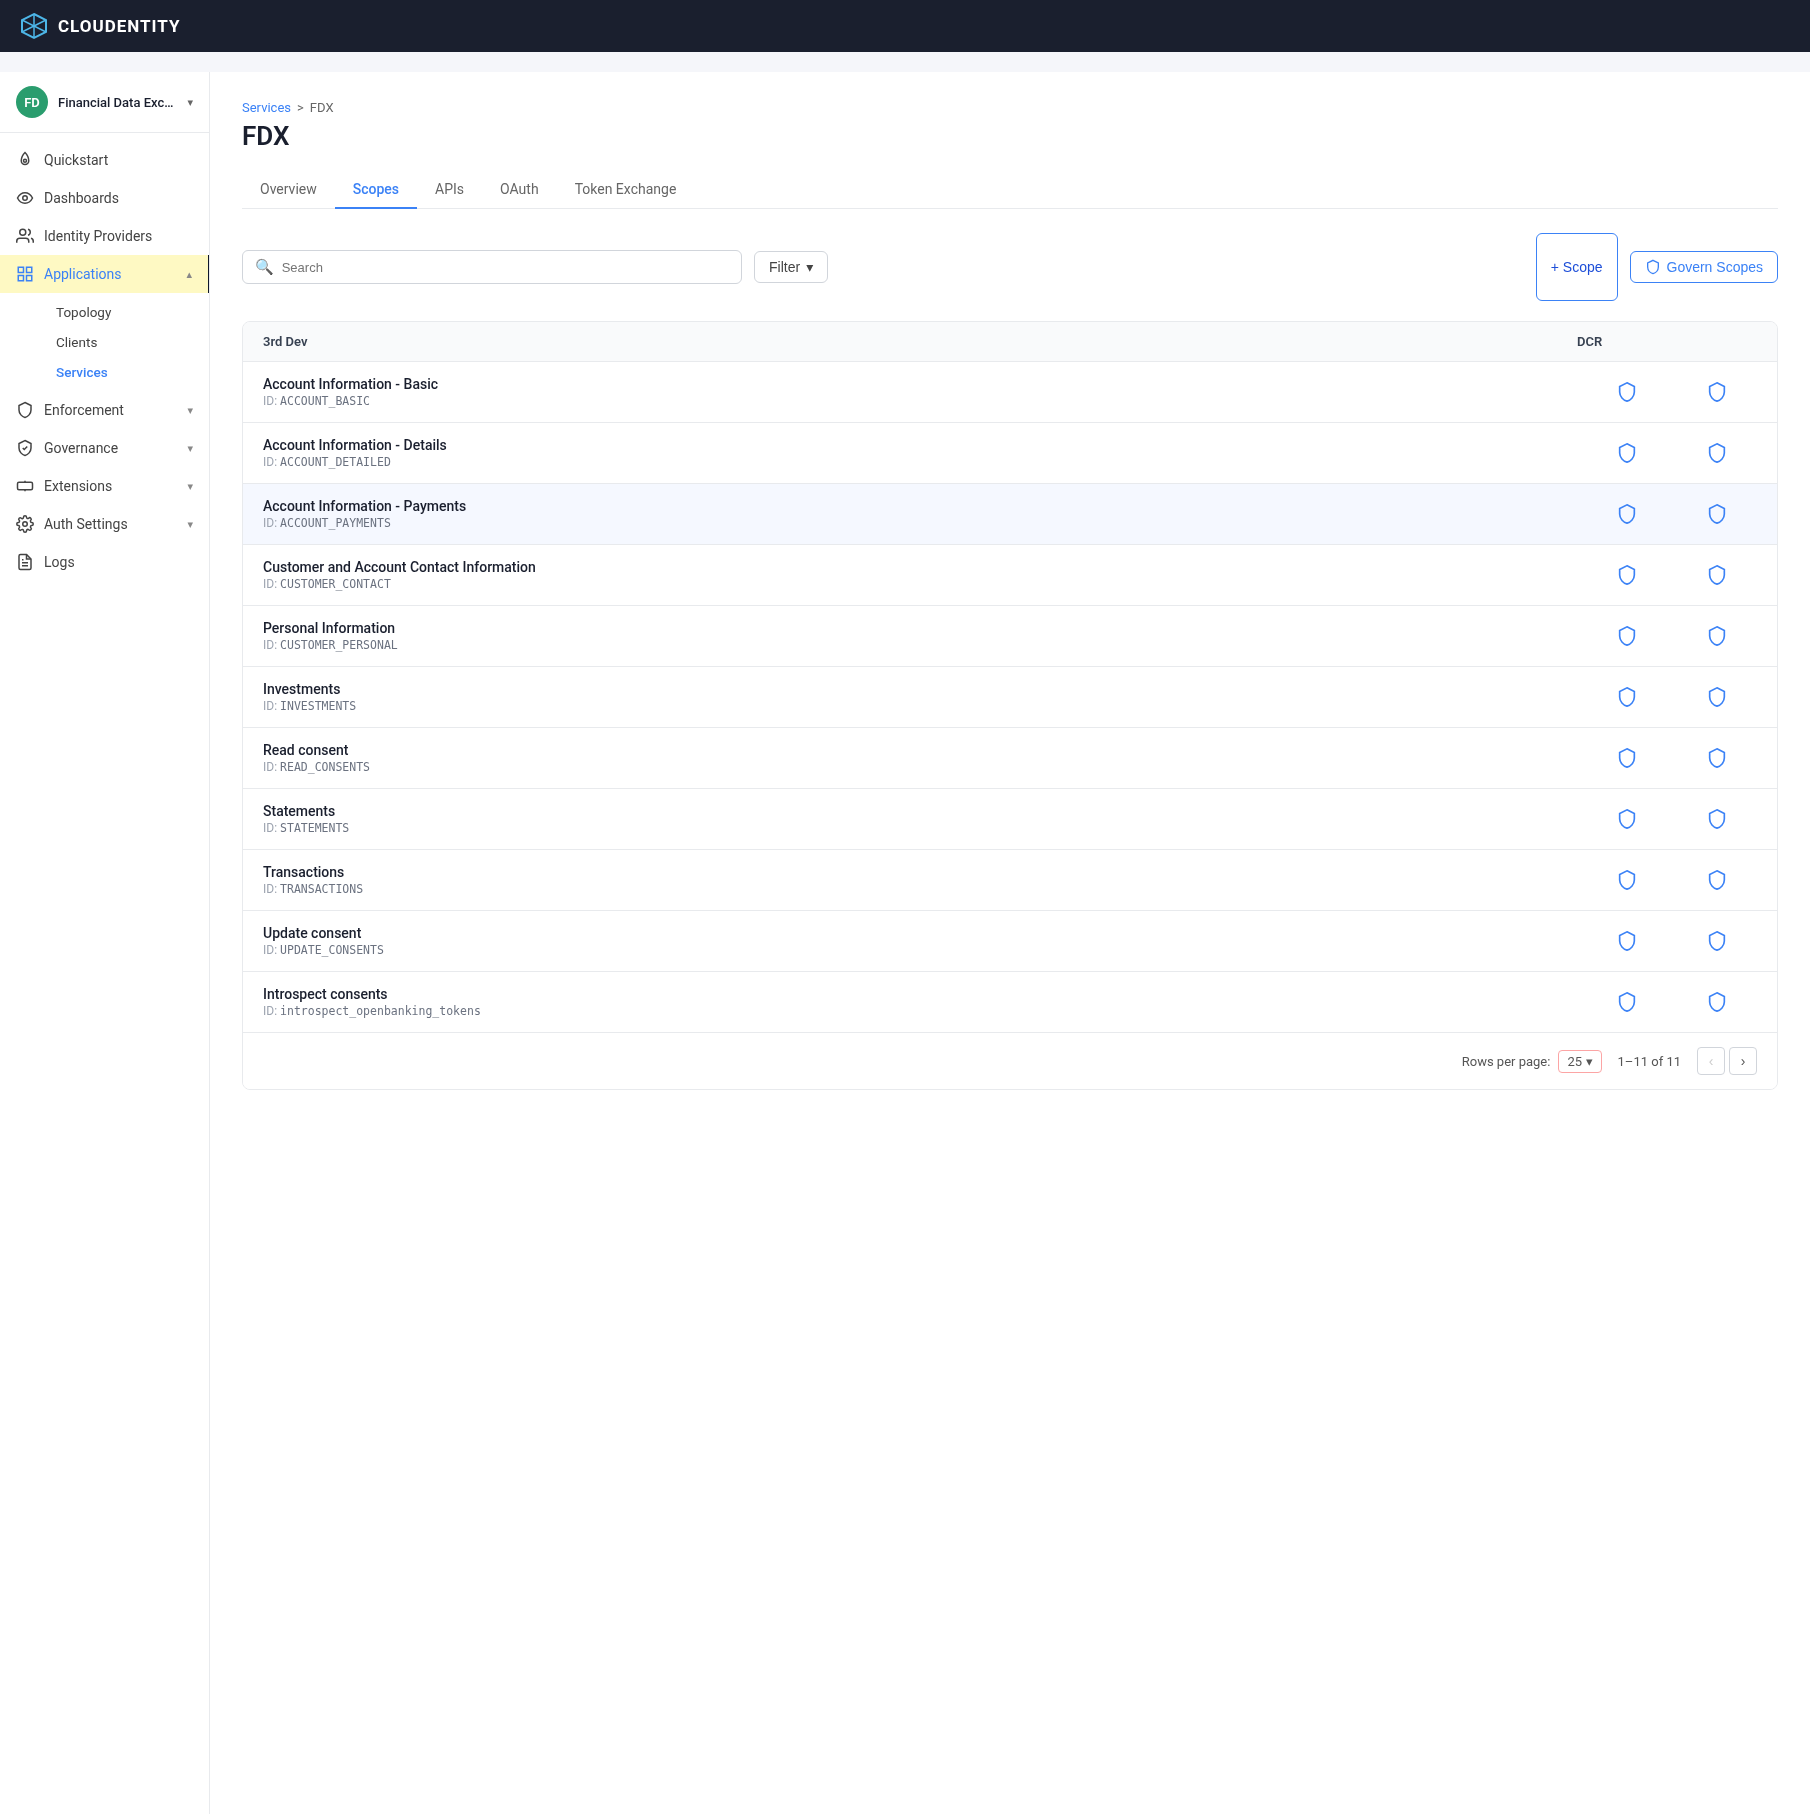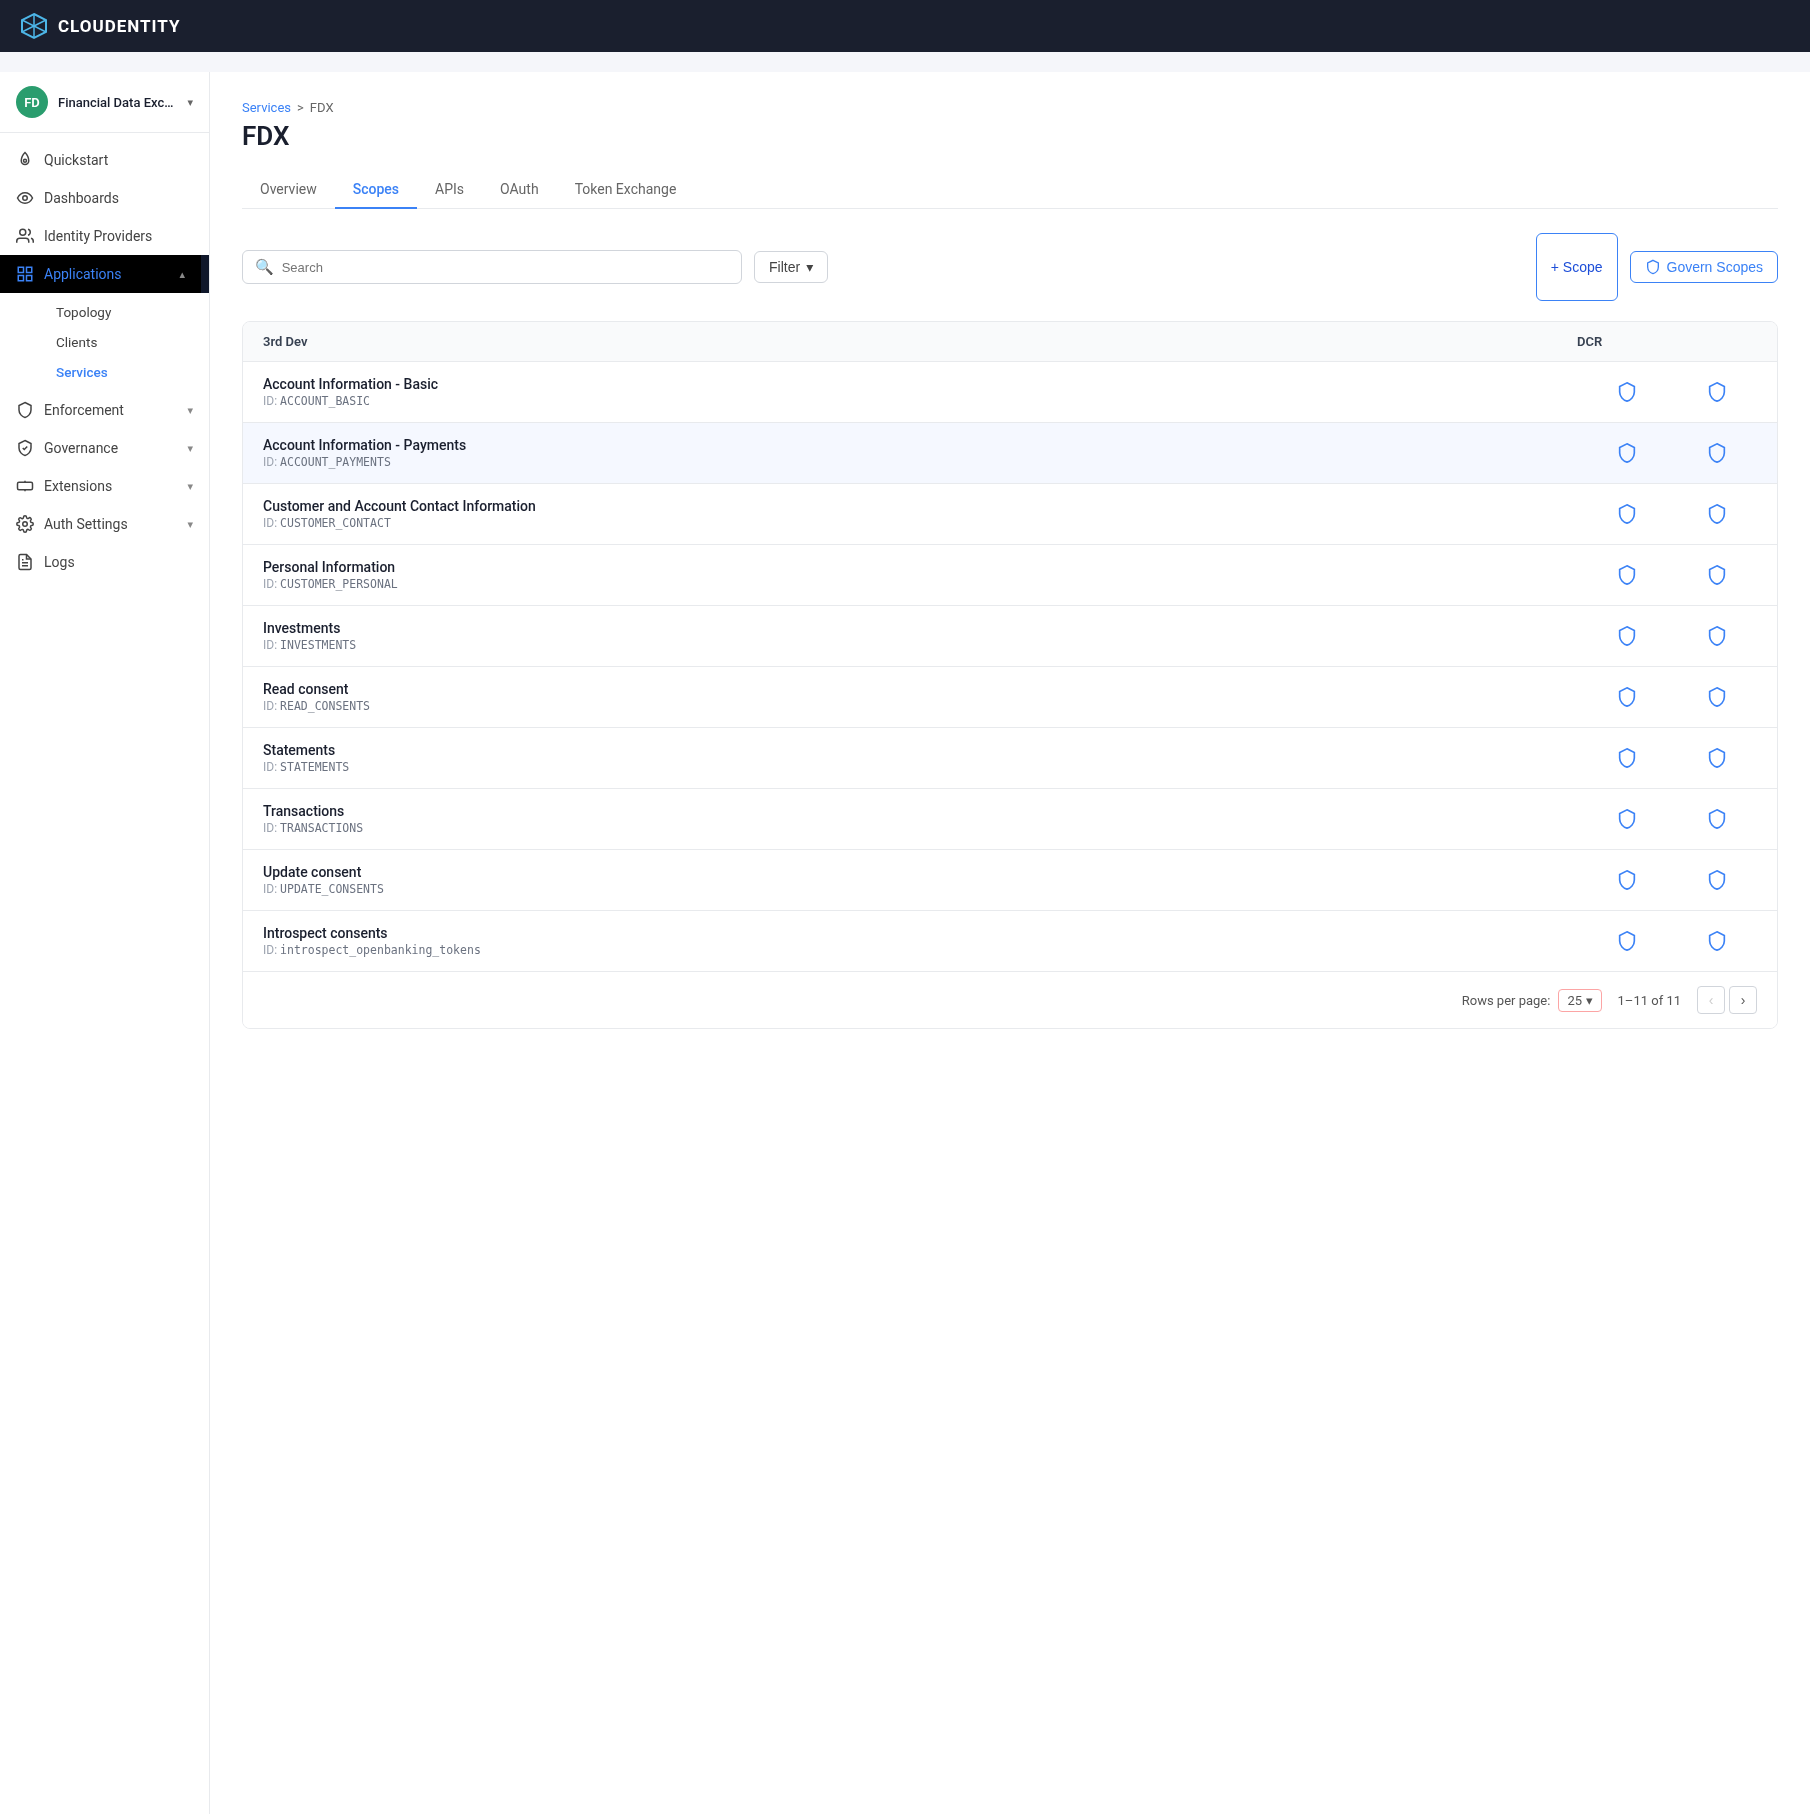--- a/index.html
+++ b/index.html
@@ -94,22 +94,22 @@
       padding: 10px 16px;
       gap: 10px;
       cursor: pointer;
       color: #444;
       font-size: 14px;
       border-radius: 0;
       transition: background 0.15s;
     }
     .nav-item.active {
       color: #3b82f6;
-      background: #000000;
-      border-right: 8px solid #0f172a;
+      background: #fef9c3;
+      border-right: 1px solid #0f172a;
     }
     .nav-item .nav-icon {
       width: 18px;
       height: 18px;
       flex-shrink: 0;
       color: inherit;
     }
     .nav-item-label { flex: 1; }
     .nav-item .expand-icon { font-size: 11px; color: #888; }
 
@@ -508,20 +508,36 @@
         <div class="th">
           <span>DCR</span>
         </div>
       </div>
 
       <div id="table-body">
           <div class="table-row">
       <div>
         <div class="scope-name">Account Information - Basic</div>
         <div class="scope-id">ID: <span>ACCOUNT_BASIC</span></div>
+      </div>
+      <div class="shield-cell">
+        <svg class="shield-icon" viewBox="0 0 24 24" fill="none" stroke="currentColor" stroke-width="1.8">
+          <path d="M12 2l8 4v6c0 5-4 9-8 10C8 21 4 17 4 12V6z"></path>
+        </svg>
+      </div>
+      <div class="shield-cell">
+        <svg class="shield-icon" viewBox="0 0 24 24" fill="none" stroke="currentColor" stroke-width="1.8">
+          <path d="M12 2l8 4v6c0 5-4 9-8 10C8 21 4 17 4 12V6z"></path>
+        </svg>
+      </div>
+    </div>
+          <div class="table-row">
+      <div>
+        <div class="scope-name">Account Information - Details</div>
+        <div class="scope-id">ID: <span>ACCOUNT_DETAILED</span></div>
       </div>
       <div class="shield-cell">
         <svg class="shield-icon" viewBox="0 0 24 24" fill="none" stroke="currentColor" stroke-width="1.8">
           <path d="M12 2l8 4v6c0 5-4 9-8 10C8 21 4 17 4 12V6z"></path>
         </svg>
       </div>
       <div class="shield-cell">
         <svg class="shield-icon" viewBox="0 0 24 24" fill="none" stroke="currentColor" stroke-width="1.8">
           <path d="M12 2l8 4v6c0 5-4 9-8 10C8 21 4 17 4 12V6z"></path>
         </svg>

